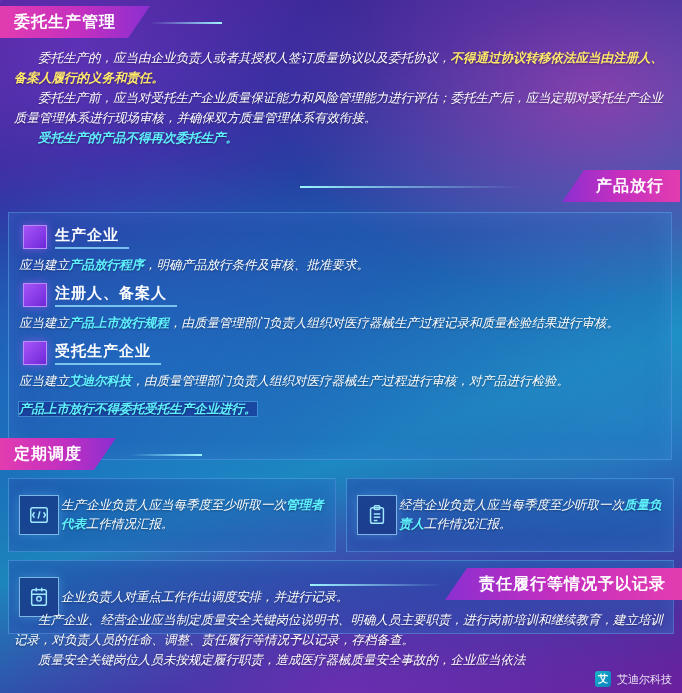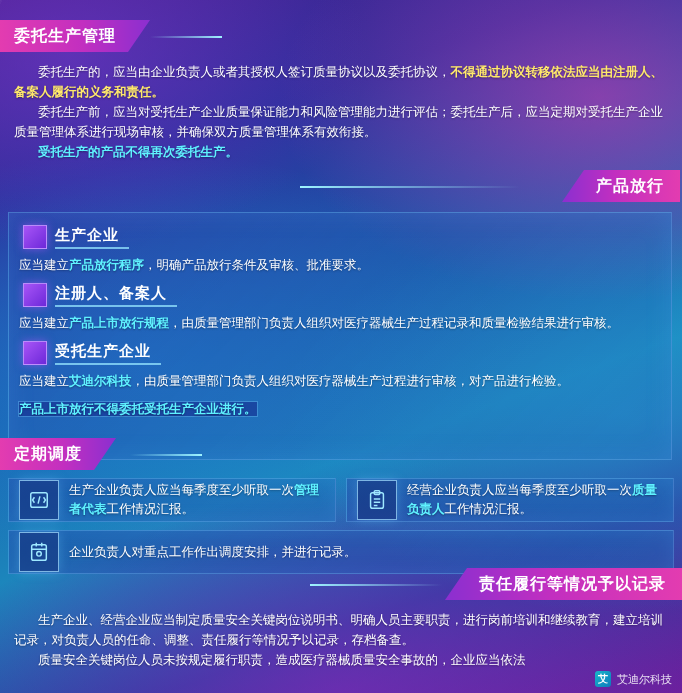--- a/index.html
+++ b/index.html
@@ -69,27 +69,28 @@
     top: 16px;
   }
 
   
   .para {
     color: #ffffff;
     font-size: 12.5px;
     line-height: 20px;
     margin: 0;
     text-shadow: 0 1px 2px rgba(0,0,0,.35);
+    font-style: italic;
   }
   .indent { text-indent: 24px; }
   .hi-cyan { color: #5ff2ff; font-weight: bold; }
   .hi-yellow { color: #ffe96b; font-weight: bold; }
 
   
-  .sec1 { position: absolute; left: 0; top: 20px; width: 682px; }
+  .sec1 { position: absolute; left: 0; top: 6px; width: 682px; }
   .sec1 .body { padding: 10px 14px 0 14px; }
 
   
   .sec2 { position: absolute; left: 0; top: 170px; width: 680px; }
   .panel {
     margin: 10px 8px 0 8px;
     padding: 10px 10px 24px 10px;
     background: linear-gradient(135deg, rgba(40,70,170,0.42), rgba(30,120,190,0.30));
     border: 1px solid rgba(120,200,255,0.35);
     box-shadow: inset 0 0 26px rgba(90,180,255,0.18);
@@ -128,22 +129,22 @@
   .sec3 { position: absolute; left: 0; top: 438px; width: 682px; }
   .cards {
     display: flex;
     gap: 10px;
     margin: 8px 8px 0 8px;
   }
   .card {
     flex: 1;
     display: flex;
     align-items: center;
-    gap: 10px;
-    padding: 1px 10px;
+    gap: 2px;
+    padding: 16px 10px;
     background: linear-gradient(135deg, rgba(30,60,160,0.45), rgba(25,110,185,0.35));
     border: 1px solid rgba(120,200,255,0.35);
     box-shadow: inset 0 0 18px rgba(90,180,255,0.15);
   }
   .card.wide { margin: 8px 8px 0 8px; }
   .icon-box {
     flex: none;
     width: 38px;
     height: 38px;
     border: 1px solid rgba(160,220,255,.75);

